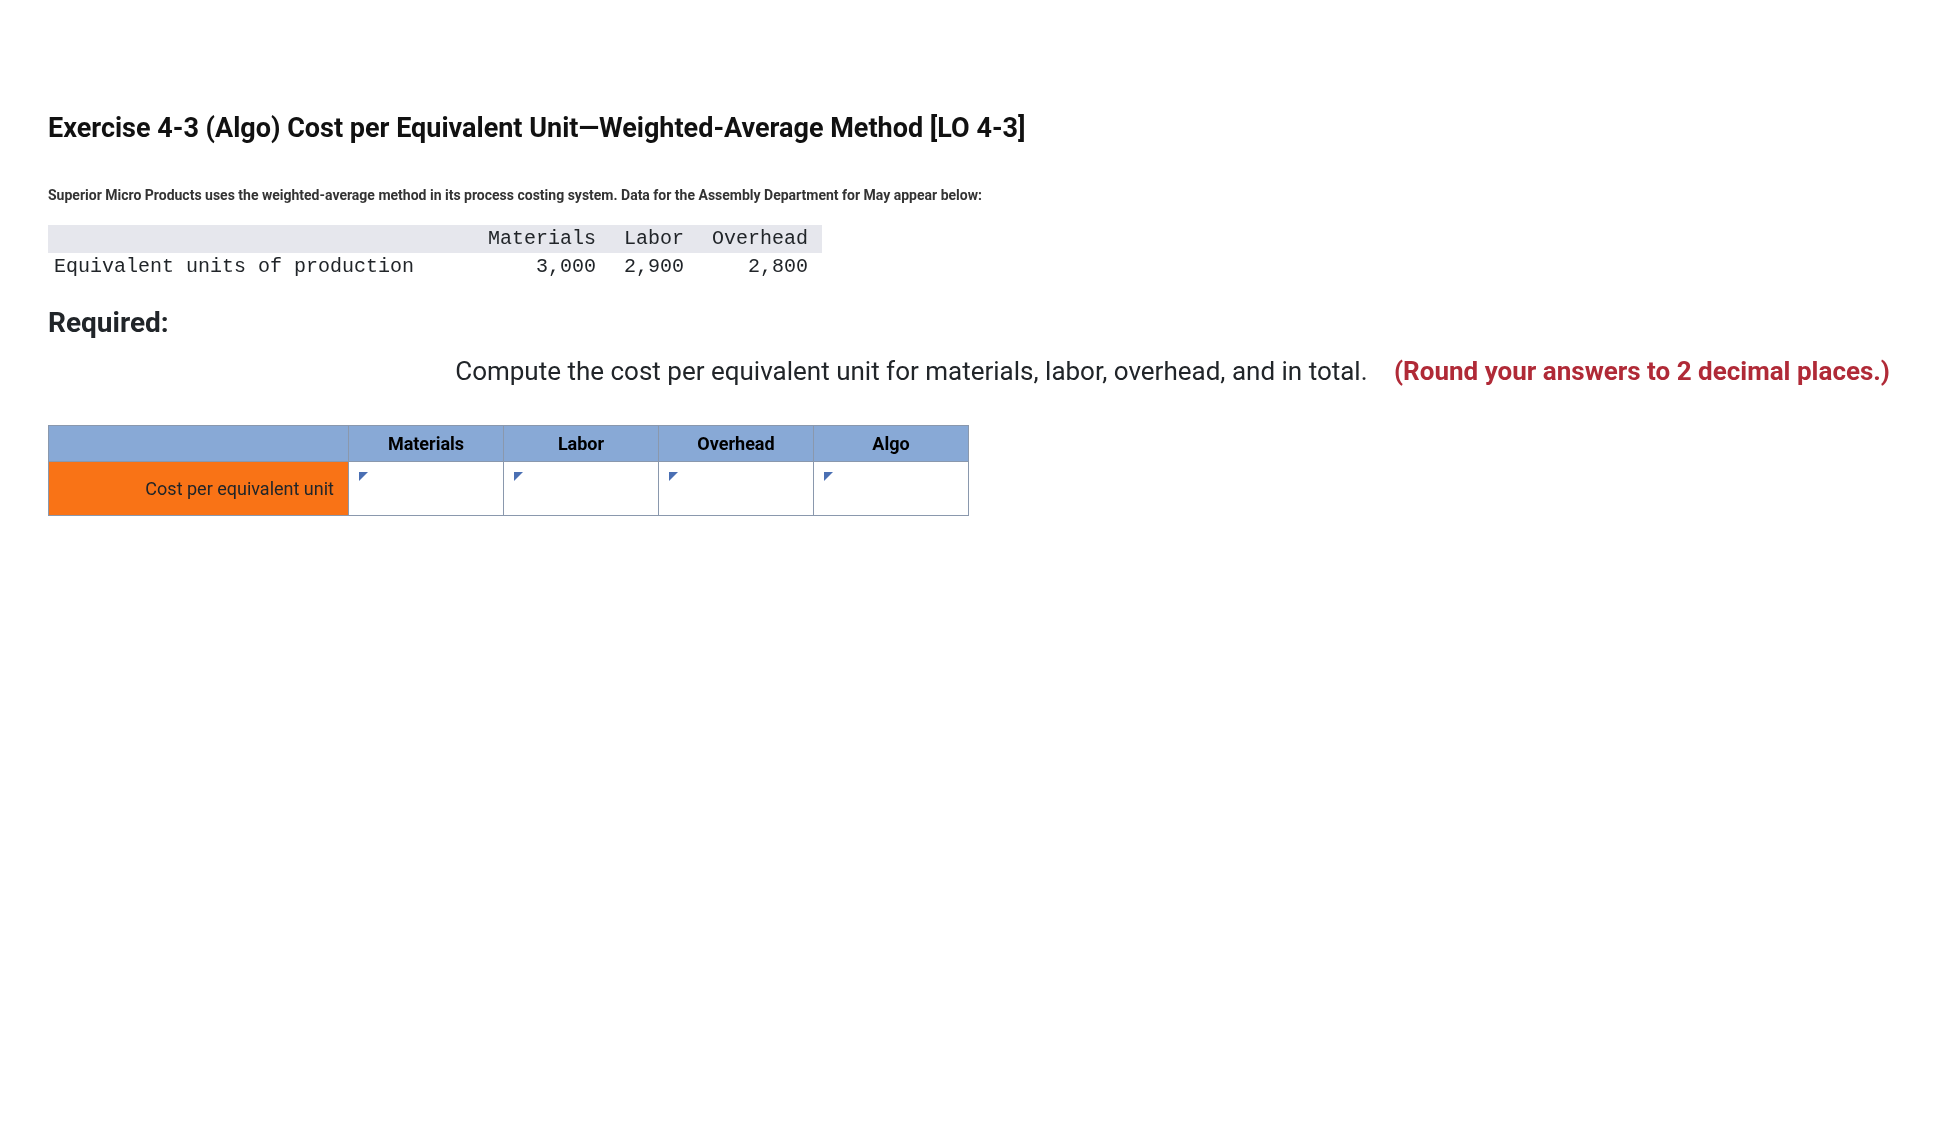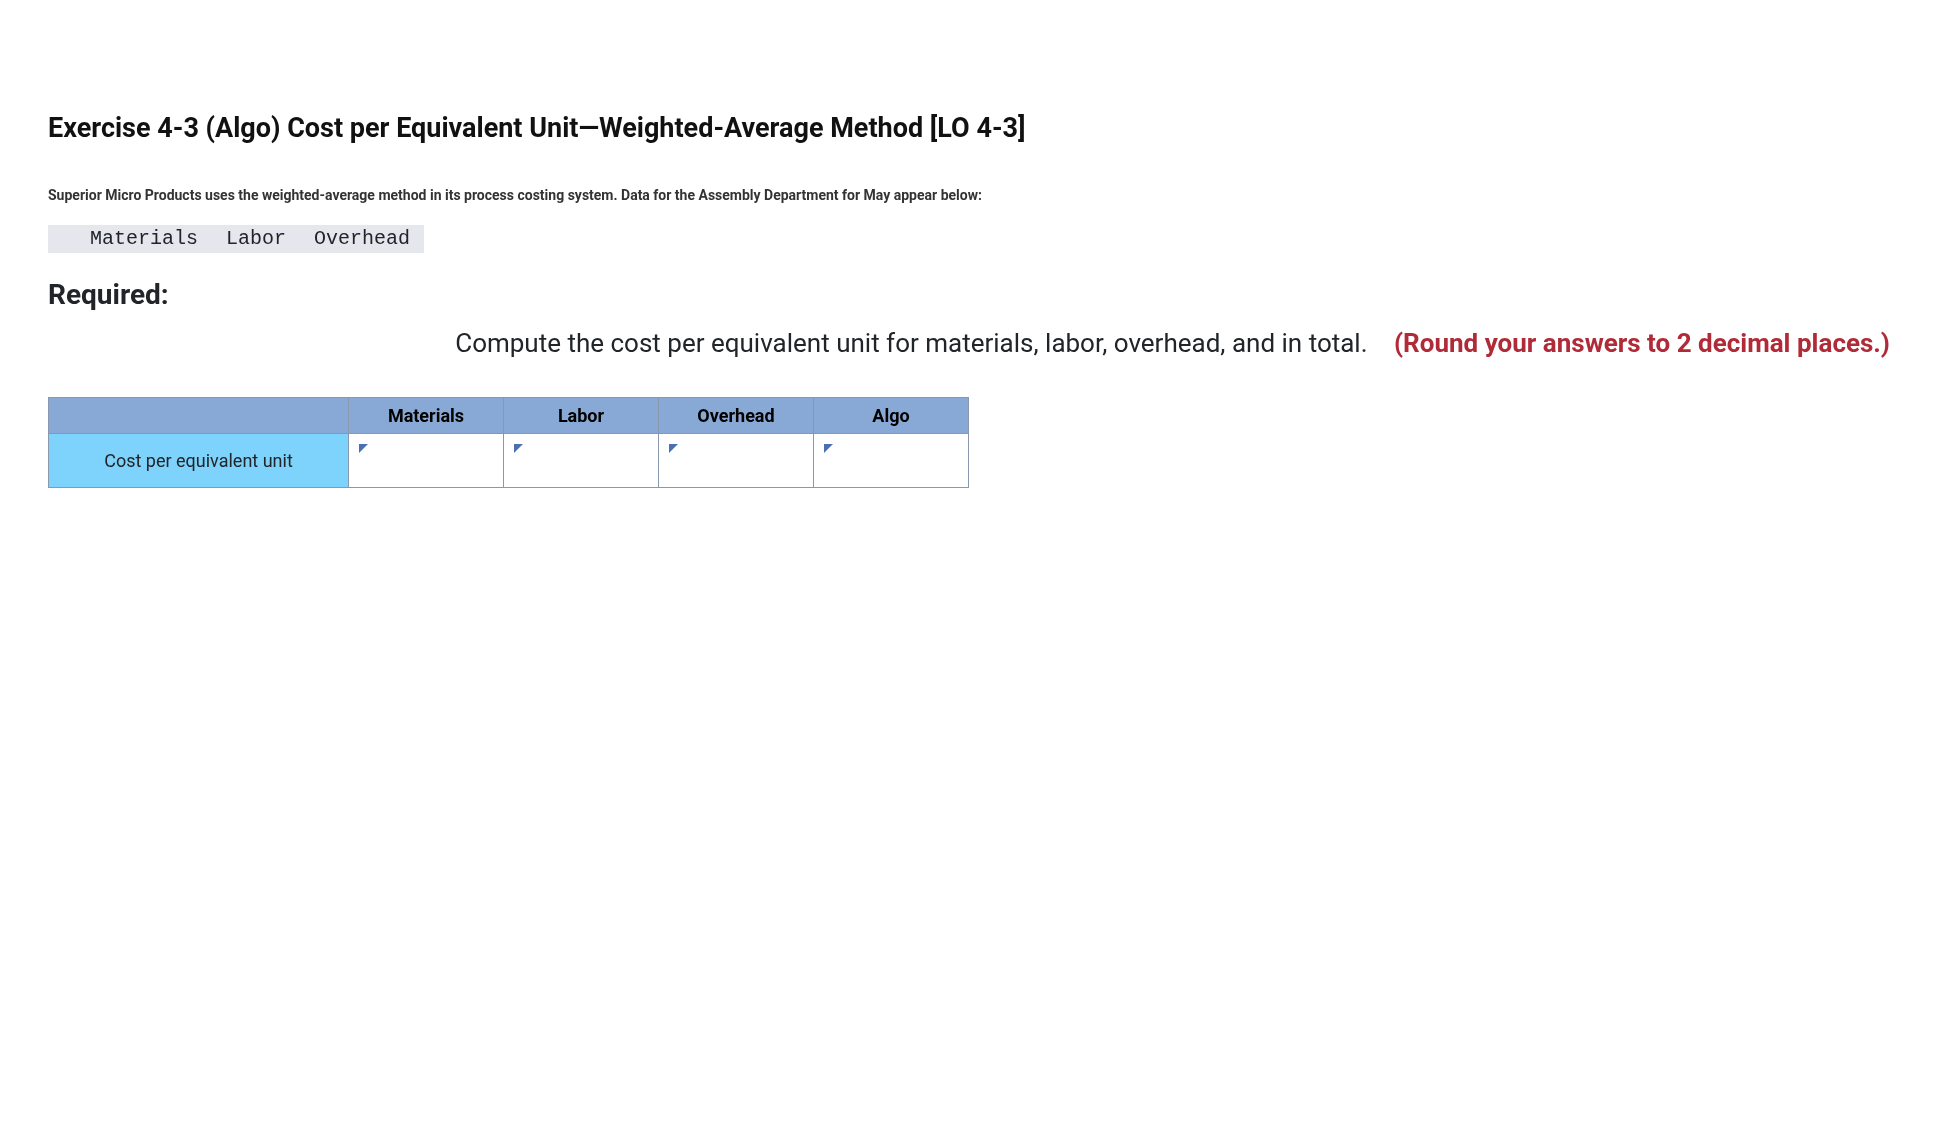--- a/index.html
+++ b/index.html
@@ -62,25 +62,25 @@
       border: 1px solid #8a98ad;
       height: 36px;
     }
     .answer-table thead th {
       background: #88a9d6;
       font-weight: 700;
       text-align: center;
       color: #000;
     }
     .answer-table .rowlabel {
-      padding: 6px 26px;
+      padding: 6px 14px;
       width: 300px;
-      text-align: center;
+      text-align: right;
       font-weight: 400;
-      background: #7dd3fc;
+      background: #f97316;
     }
     .answer-cell {
       position: relative;
       width: 155px;
       background: #fff;
     }
     .answer-cell .marker {
       position: absolute;
       top: 0;
       left: 0;
@@ -110,20 +110,26 @@
 <table class="data-table">
   <thead>
     <tr>
       <th></th>
       <th>Materials</th>
       <th>Labor</th>
       <th>Overhead</th>
     </tr>
   </thead>
   <tbody>
+    <tr>
+      <td class="label">Equivalent units of production</td>
+      <td class="num">3,000</td>
+      <td class="num">2,900</td>
+      <td class="num">2,800</td>
+    </tr>
   </tbody>
 </table>
 
 <p class="required-label">Required:</p>
 <p class="required-text">
   <span>Compute the cost per equivalent unit for materials, labor, overhead, and in total. </span><span class="hint">(Round your answers to 2 decimal places.)</span>
 </p>
 
 <table class="answer-table">
   <thead>

